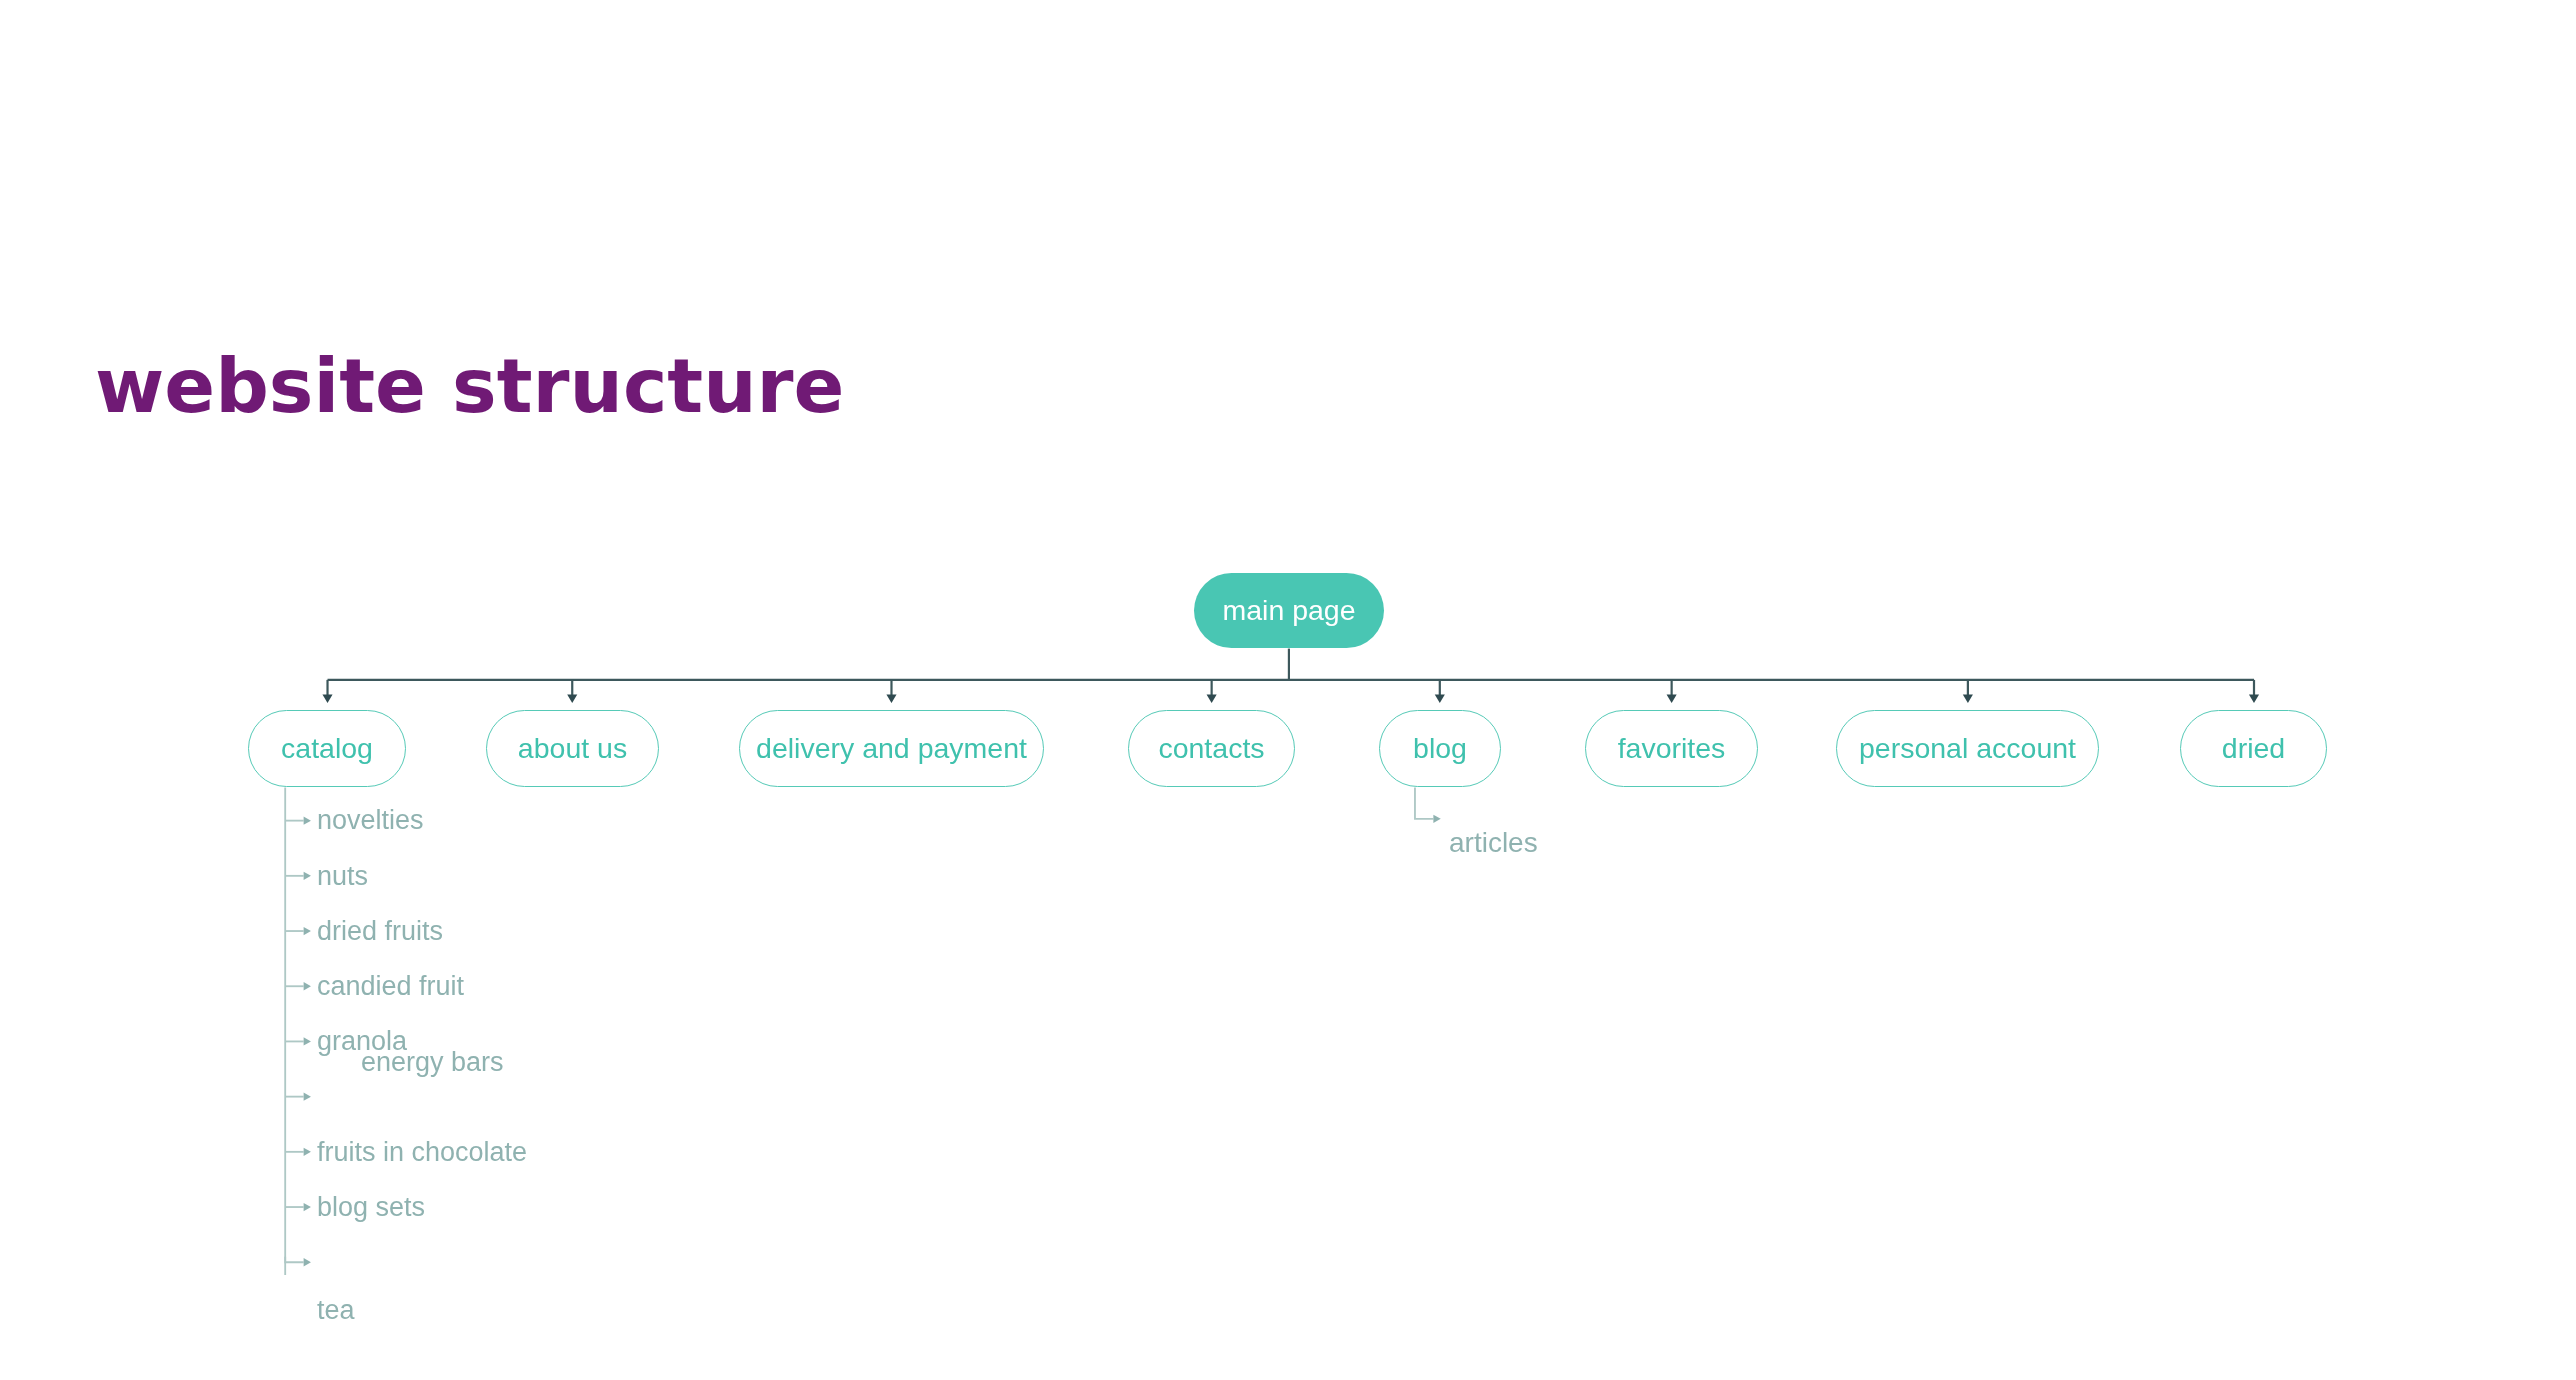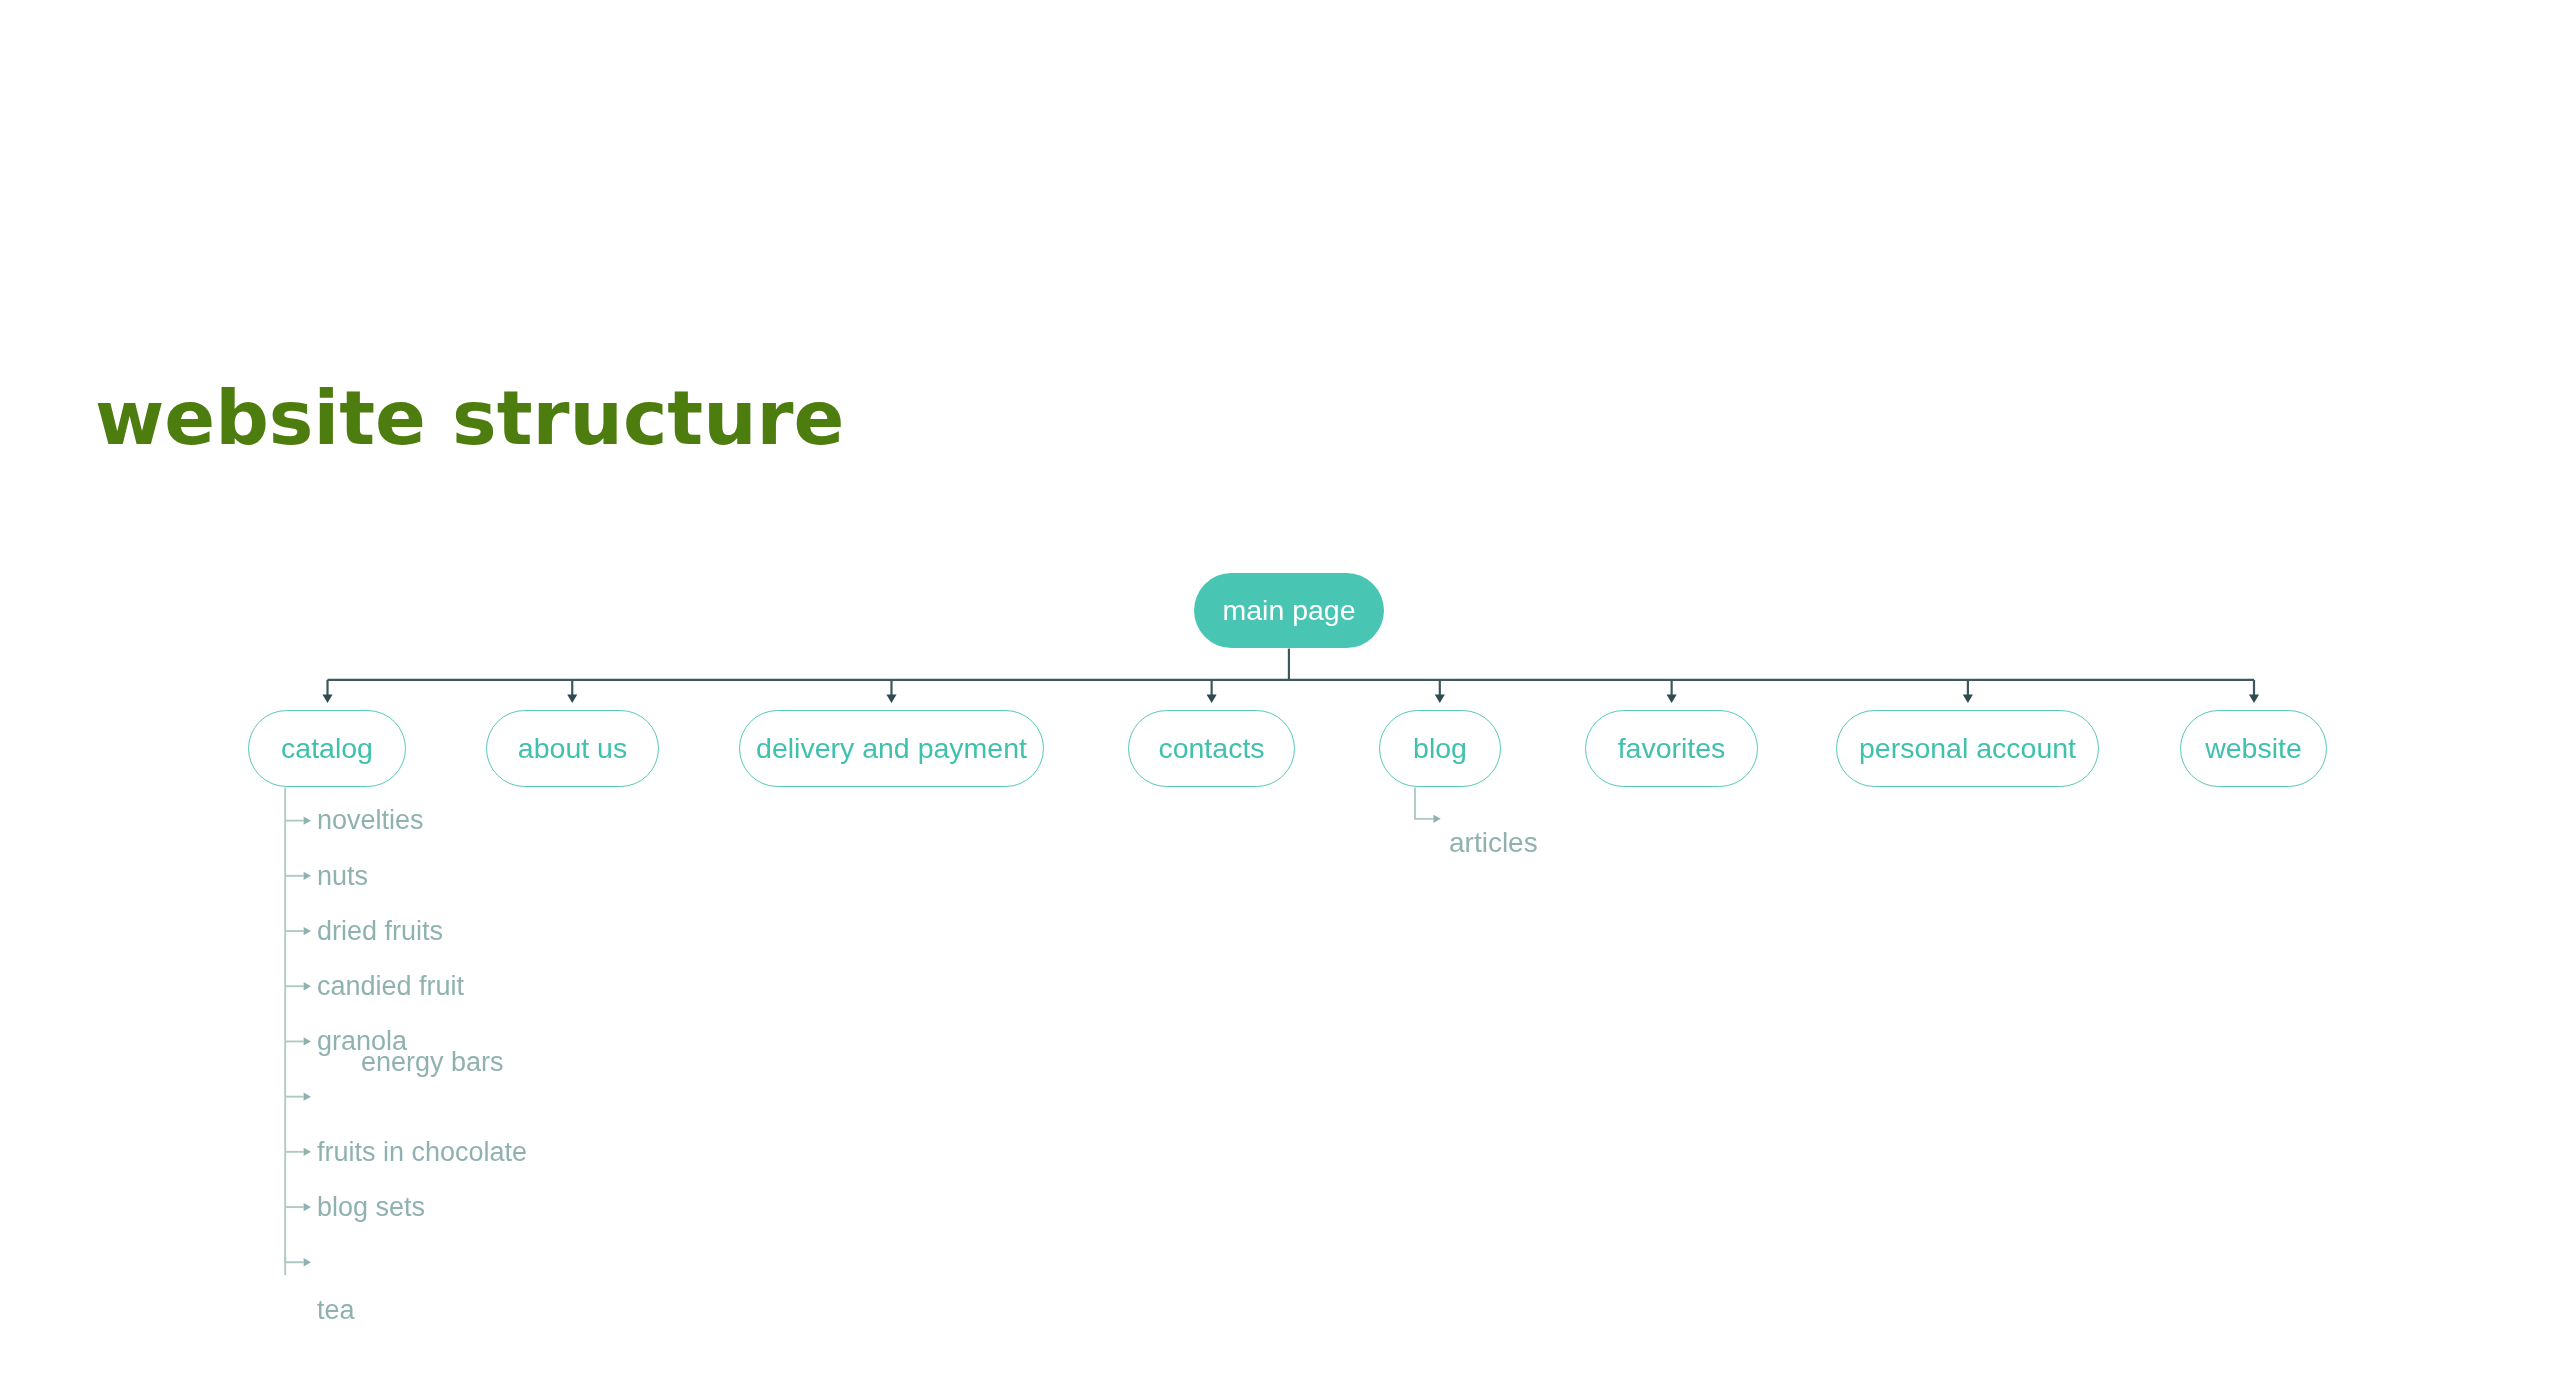--- a/index.html
+++ b/index.html
@@ -18,23 +18,22 @@
     background: #ffffff;
   }
   .page-title {
     position: absolute;
     left: 95px;
     top: 342px;
     font-family: "DejaVu Sans", sans-serif;
     font-size: 75px;
     font-weight: 700;
     letter-spacing: 0px;
-    color: #4d7c0f;
-    white-space: nowrap;
-    margin-top: 32px;
+    color: #701a75;
+    white-space: nowrap;
   }
   svg.connectors {
     position: absolute;
     left: 0;
     top: 0;
     width: 2576px;
     height: 1380px;
     pointer-events: none;
   }
   .pill {
@@ -186,21 +185,21 @@
   <div class="pill child" id="node-blog">
     <span>blog</span>
   </div>
   <div class="pill child" id="node-favorites">
     <span>favorites</span>
   </div>
   <div class="pill child" id="node-personal-account">
     <span>personal account</span>
   </div>
   <div class="pill child" id="node-basket">
-    <span>website</span>
+    <span>dried</span>
   </div>
 
   <div class="sub-item" id="sub-novelties">novelties</div>
   <div class="sub-item" id="sub-nuts">nuts</div>
   <div class="sub-item" id="sub-dried-fruits">dried fruits</div>
   <div class="sub-item" id="sub-candied-fruit">candied fruit</div>
   <div class="sub-item" id="sub-granola">granola</div>
   <div class="sub-item" id="sub-energy-bars">energy bars</div>
   <div class="sub-item" id="sub-fruits-in-chocolate">fruits in chocolate</div>
   <div class="sub-item" id="sub-gift-sets">blog sets</div>

